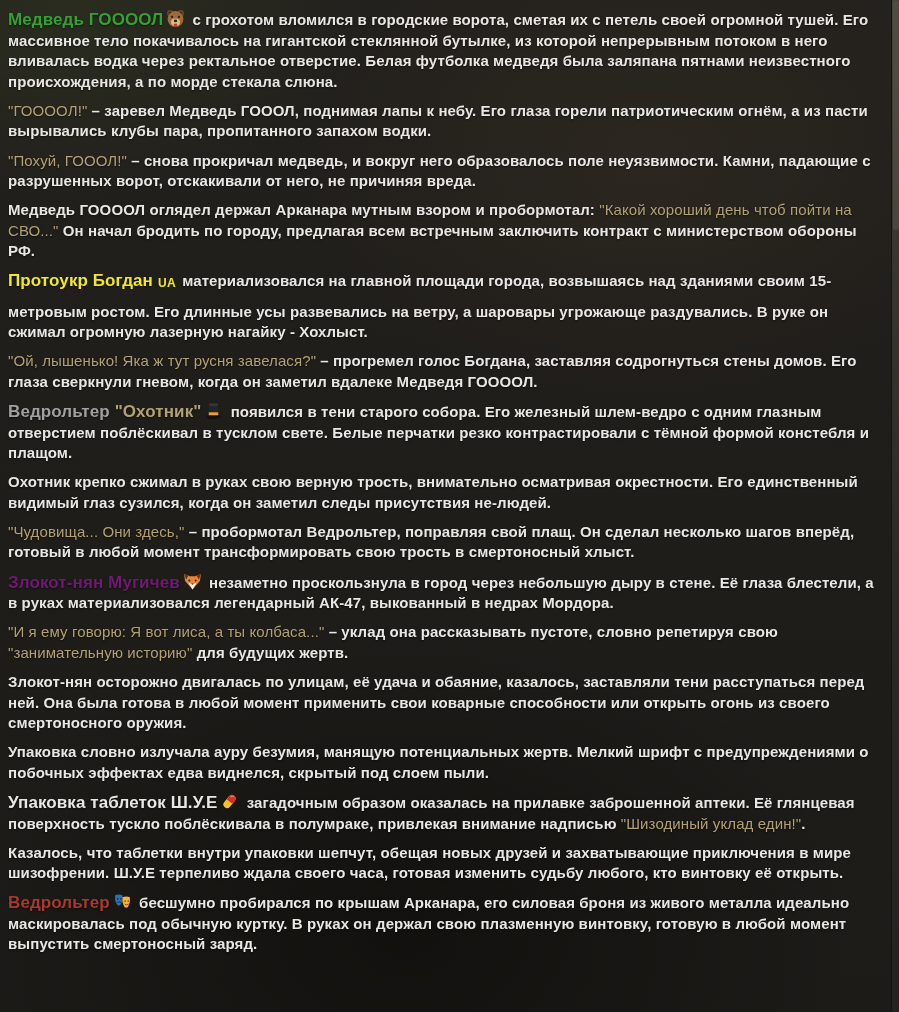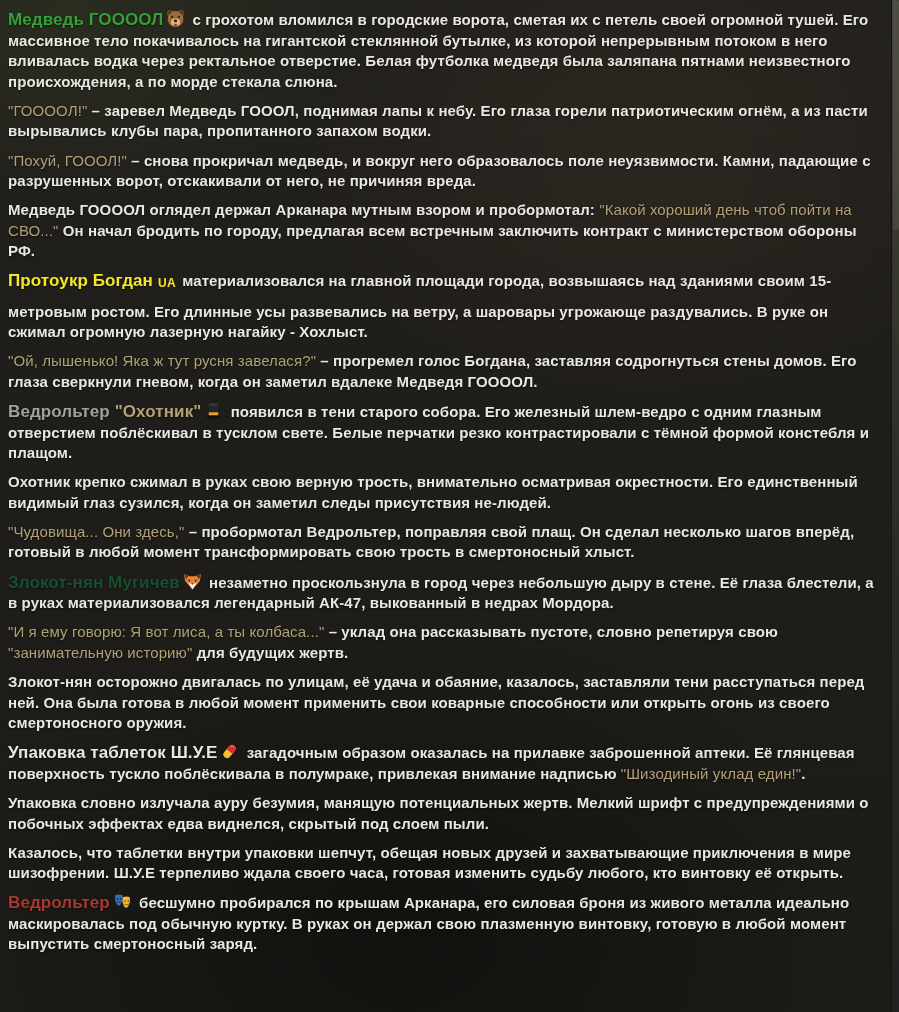--- a/index.html
+++ b/index.html
@@ -68,39 +68,39 @@
       <p class="story-p"><span class="run-header" style="color: rgb(243, 232, 36);">Протоукр Богдан</span><span class="emoji"><span class="ua-txt">UA</span></span><span class="run-body"> материализовался на главной площади города, возвышаясь над зданиями своим 15-метровым ростом. Его длинные усы развевались на ветру, а шаровары угрожающе раздувались. В руке он сжимал огромную лазерную нагайку - Хохлыст.</span></p>
       <p class="story-p"><span class="run-quote" style="color: rgb(178, 161, 117);">"Ой, лышенько! Яка ж тут русня завелася?"</span><span class="run-body"> – прогремел голос Богдана, заставляя содрогнуться стены домов. Его глаза сверкнули гневом, когда он заметил вдалеке Медведя ГООООЛ.</span></p>
       <p class="story-p"><span class="run-header" style="color: rgb(160, 160, 160);">Ведрольтер </span><span class="run-header" style="color: rgb(178, 161, 117);">"Охотник"</span><span class="emoji"><svg viewBox="0 0 36 36">
             <ellipse cx="18" cy="29.5" rx="14" ry="4.5" fill="#101316"></ellipse>
             <path d="M9 7 q9 -4 18 0 v20 h-18 z" fill="#22262b"></path>
             <rect x="9" y="21.5" width="18" height="5.5" fill="#ef9f27"></rect>
             <ellipse cx="18" cy="7" rx="9" ry="2.6" fill="#32373d"></ellipse>
           </svg></span><span class="run-body"> появился в тени старого собора. Его железный шлем-ведро с одним глазным отверстием поблёскивал в тусклом свете. Белые перчатки резко контрастировали с тёмной формой констебля и плащом.</span></p>
       <p class="story-p"><span class="run-body">Охотник крепко сжимал в руках свою верную трость, внимательно осматривая окрестности. Его единственный видимый глаз сузился, когда он заметил следы присутствия не-людей.</span></p>
       <p class="story-p"><span class="run-quote" style="color: rgb(178, 161, 117);">"Чудовища... Они здесь,"</span><span class="run-body"> – пробормотал Ведрольтер, поправляя свой плащ. Он сделал несколько шагов вперёд, готовый в любой момент трансформировать свою трость в смертоносный хлыст.</span></p>
-      <p class="story-p"><span class="run-header" style="color: #14532d;">Злокот-нян Мугичев</span><span class="emoji"><svg viewBox="0 0 36 36">
+      <p class="story-p"><span class="run-header" style="color: #701a75;">Злокот-нян Мугичев</span><span class="emoji"><svg viewBox="0 0 36 36">
             <path d="M2 4 L13 8 L23 8 L34 4 L32 17 L18 33 L4 17 Z" fill="#e8833a"></path>
             <path d="M2 4 L10 7 L6 14 Z" fill="#5c3317"></path>
             <path d="M34 4 L26 7 L30 14 Z" fill="#5c3317"></path>
             <path d="M10 20 L18 33 L26 20 L18 24 Z" fill="#fff"></path>
             <circle cx="12" cy="16" r="1.8" fill="#2b1d10"></circle>
             <circle cx="24" cy="16" r="1.8" fill="#2b1d10"></circle>
             <path d="M16.5 22 h3 l-1.5 2 z" fill="#2b1d10"></path>
           </svg></span><span class="run-body"> незаметно проскользнула в город через небольшую дыру в стене. Её глаза блестели, а в руках материализовался легендарный АК-47, выкованный в недрах Мордора.</span></p>
       <p class="story-p"><span class="run-quote" style="color: rgb(178, 161, 117);">"И я ему говорю: Я вот лиса, а ты колбаса..."</span><span class="run-body"> – уклад она рассказывать пустоте, словно репетируя свою </span><span class="run-quote" style="color: rgb(178, 161, 117);">"занимательную историю"</span><span class="run-body"> для будущих жертв.</span></p>
       <p class="story-p"><span class="run-body">Злокот-нян осторожно двигалась по улицам, её удача и обаяние, казалось, заставляли тени расступаться перед ней. Она была готова в любой момент применить свои коварные способности или открыть огонь из своего смертоносного оружия.</span></p>
+      <p class="story-p"><span class="run-body">Упаковка словно излучала ауру безумия, манящую потенциальных жертв. Мелкий шрифт с предупреждениями о побочных эффектах едва виднелся, скрытый под слоем пыли.</span></p>
       <p class="story-p"><span class="run-header" style="color: rgb(233, 231, 228);">Упаковка таблеток Ш.У.Е</span><span class="emoji"><svg viewBox="0 0 36 36">
             <g transform="rotate(40 18 18)">
               <rect x="11" y="4" width="14" height="28" rx="7" fill="#f5c02e"></rect>
               <path d="M11 18 v-7 a7 7 0 0 1 14 0 v7 z" fill="#d93025"></path>
               <path d="M14 9 q1.5 -2.5 4 -3" stroke="#f1948a" stroke-width="1.6" fill="none" stroke-linecap="round"></path>
             </g>
           </svg></span><span class="run-body"> загадочным образом оказалась на прилавке заброшенной аптеки. Её глянцевая поверхность тускло поблёскивала в полумраке, привлекая внимание надписью </span><span class="run-quote" style="color: rgb(178, 161, 117);">"Шизодиный уклад един!"</span><span class="run-body">.</span></p>
-      <p class="story-p"><span class="run-body">Упаковка словно излучала ауру безумия, манящую потенциальных жертв. Мелкий шрифт с предупреждениями о побочных эффектах едва виднелся, скрытый под слоем пыли.</span></p>
       <p class="story-p"><span class="run-body">Казалось, что таблетки внутри упаковки шепчут, обещая новых друзей и захватывающие приключения в мире шизофрении. Ш.У.Е терпеливо ждала своего часа, готовая изменить судьбу любого, кто винтовку её открыть.</span></p>
       <p class="story-p"><span class="run-header" style="color: rgb(166, 58, 46);">Ведрольтер</span><span class="emoji"><svg viewBox="0 0 36 36">
             <path d="M4 6 q7 -3 14 0 q1 10 -2 15 q-2 5 -5 5 q-3 0 -5 -5 q-3 -5 -2 -15 z" fill="#2d6fb5"></path>
             <circle cx="9" cy="13" r="1.6" fill="#0e2a47"></circle>
             <circle cx="15" cy="13" r="1.6" fill="#0e2a47"></circle>
             <path d="M8 20 q4 -3 8 0" stroke="#0e2a47" stroke-width="1.6" fill="none"></path>
             <path d="M18 10 q7 -3 14 0 q1 10 -2 15 q-2 5 -5 5 q-3 0 -5 -5 q-3 -5 -2 -15 z" fill="#f6b431"></path>
             <circle cx="23" cy="17" r="1.6" fill="#6e4a0e"></circle>
             <circle cx="29" cy="17" r="1.6" fill="#6e4a0e"></circle>
             <path d="M22 23 q4 3 8 0" stroke="#6e4a0e" stroke-width="1.6" fill="none"></path>

